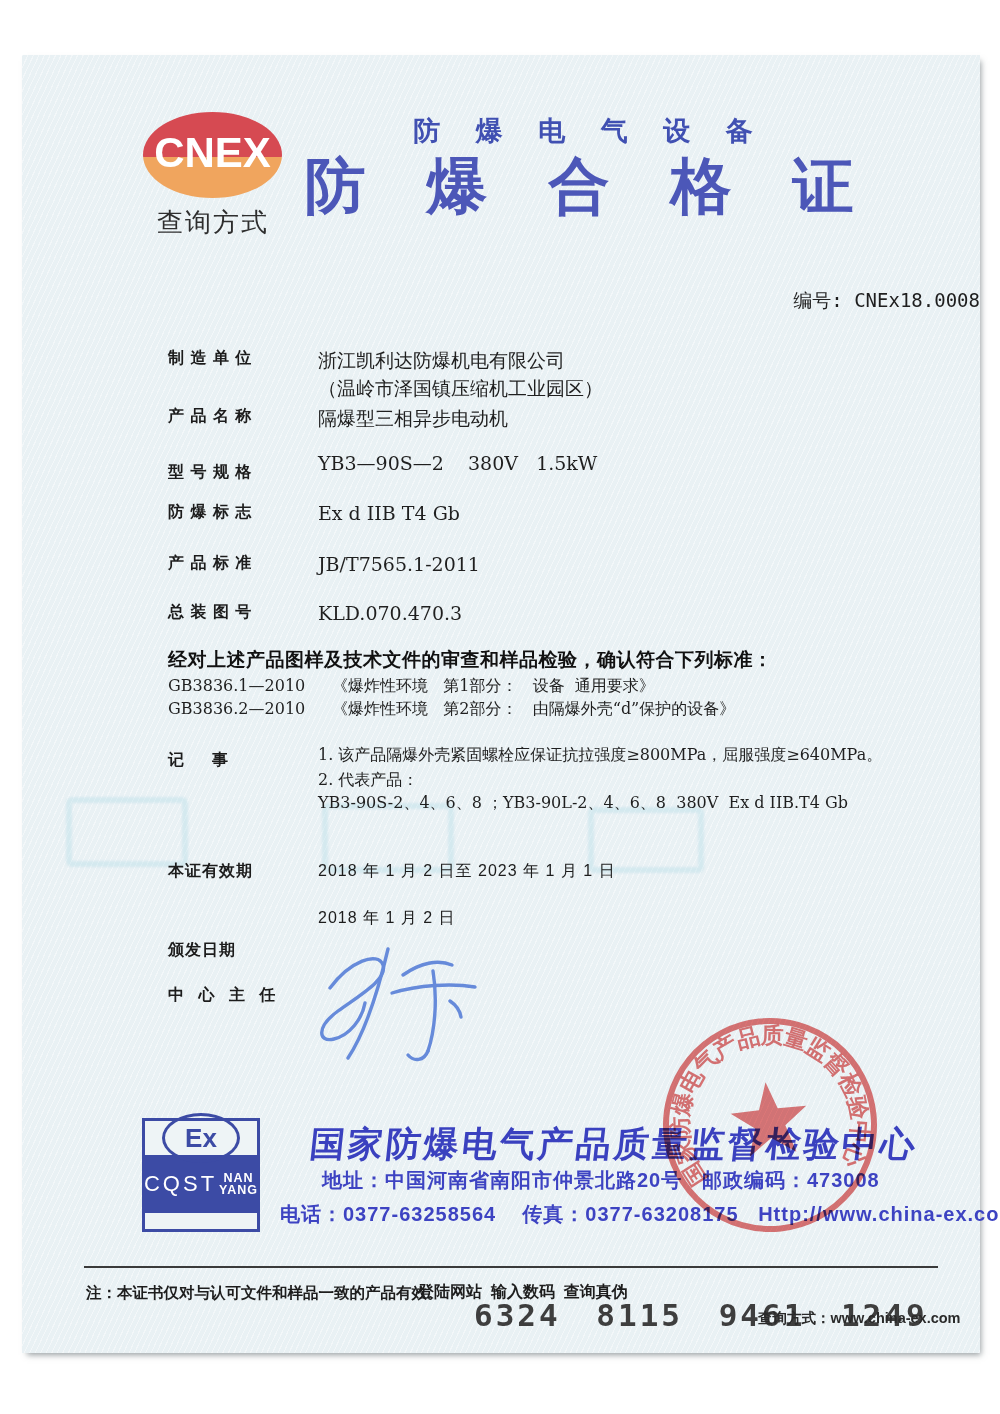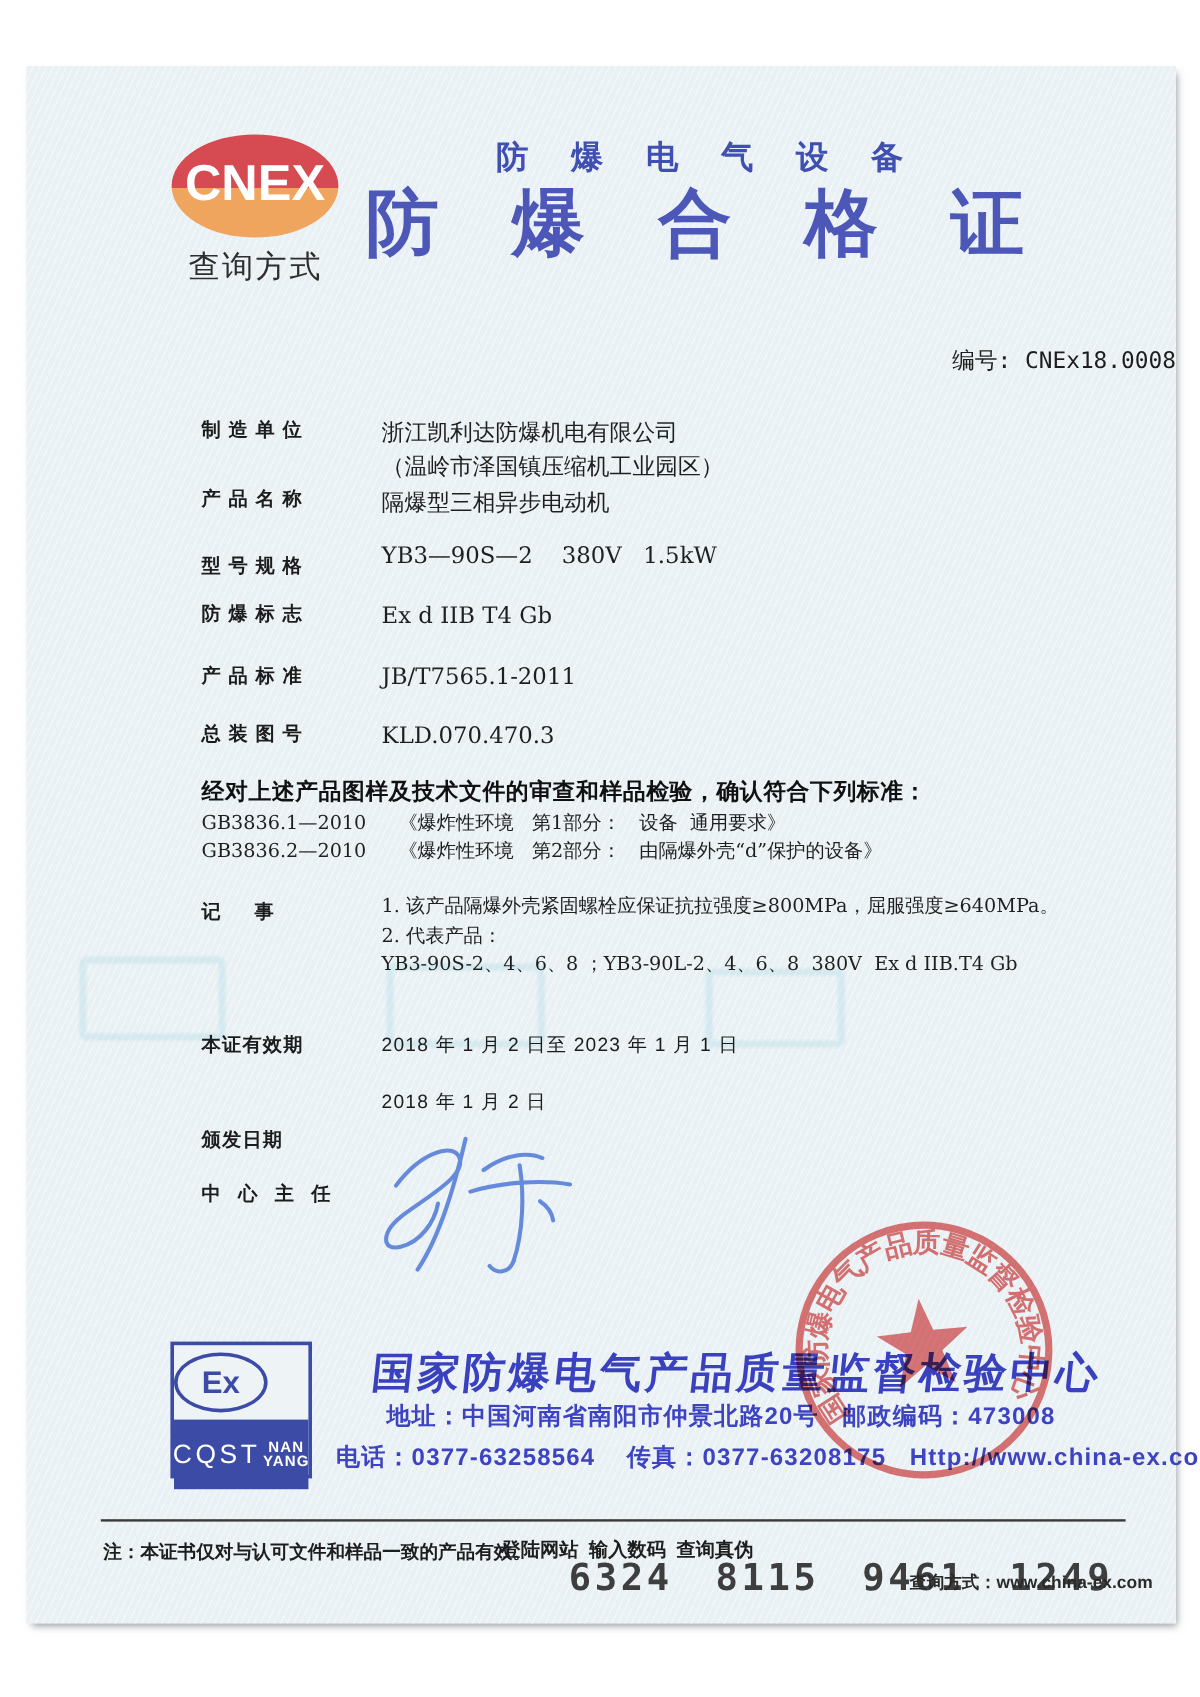--- a/index.html
+++ b/index.html
@@ -64,21 +64,21 @@
   }
   .blue-line{
     color:#3d43c2;font-size:20px;font-weight:bold;letter-spacing:1px;white-space:pre;
   }
   
   .ex-box{
     left:120px;top:1063px;width:112px;height:108px;
     border:3px solid #3c4ba5;background:#eef4f6;
   }
   .ex-top{
-    height:62px;display:flex;align-items:center;
+    height:34px;display:flex;align-items:center;justify-content:center;
   }
   .ex-oval{
     width:72px;height:44px;border:3px solid #3c4ba5;border-radius:50%;
     display:flex;align-items:center;justify-content:center;
   }
   .ex-oval span{color:#3c4ba5;font-weight:bold;font-size:26px;line-height:1;}
   .ex-bottom{
     height:58px;background:#3c4ba5;color:#fff;text-align:center;
     display:flex;flex-direction:row;align-items:center;justify-content:center;gap:2px;
   }

